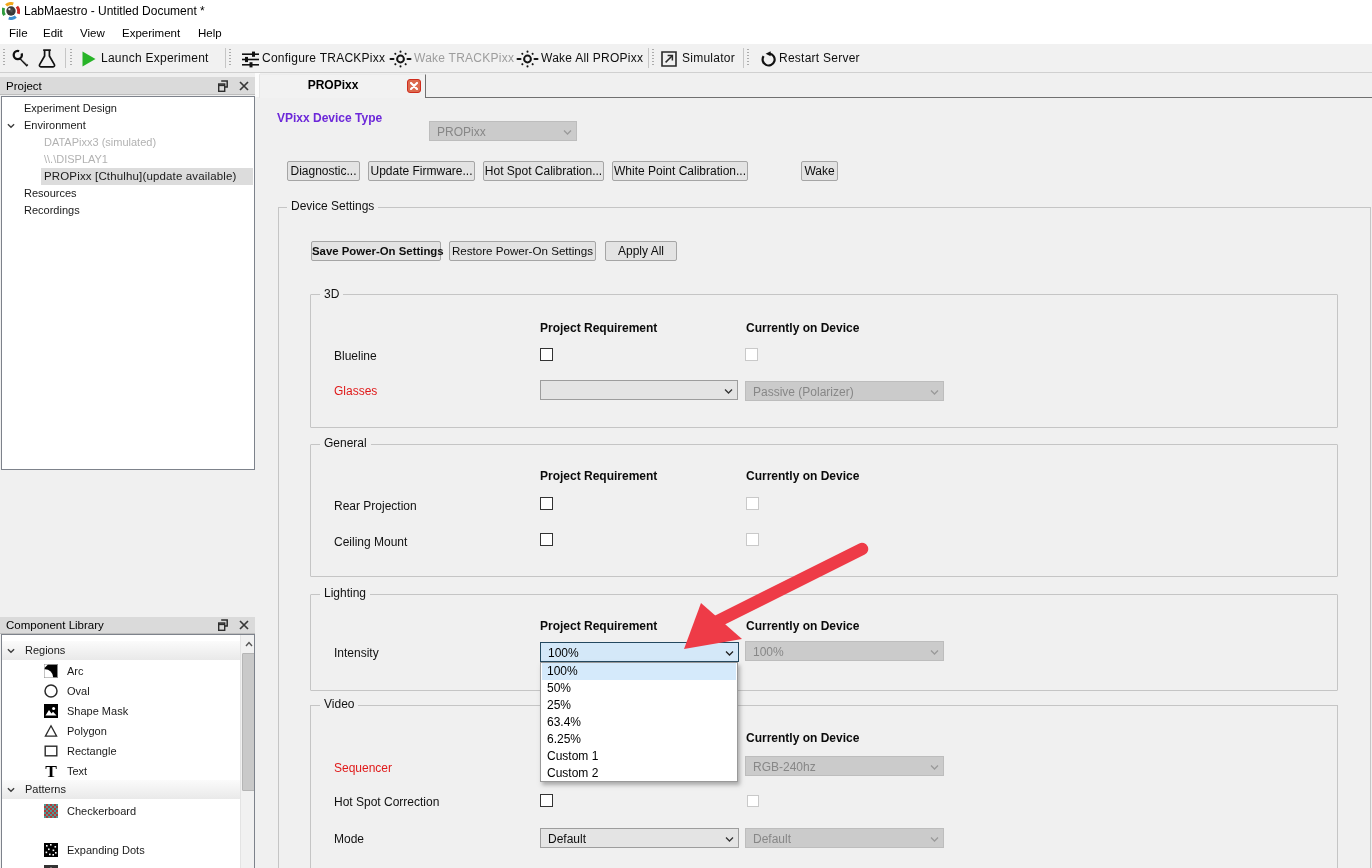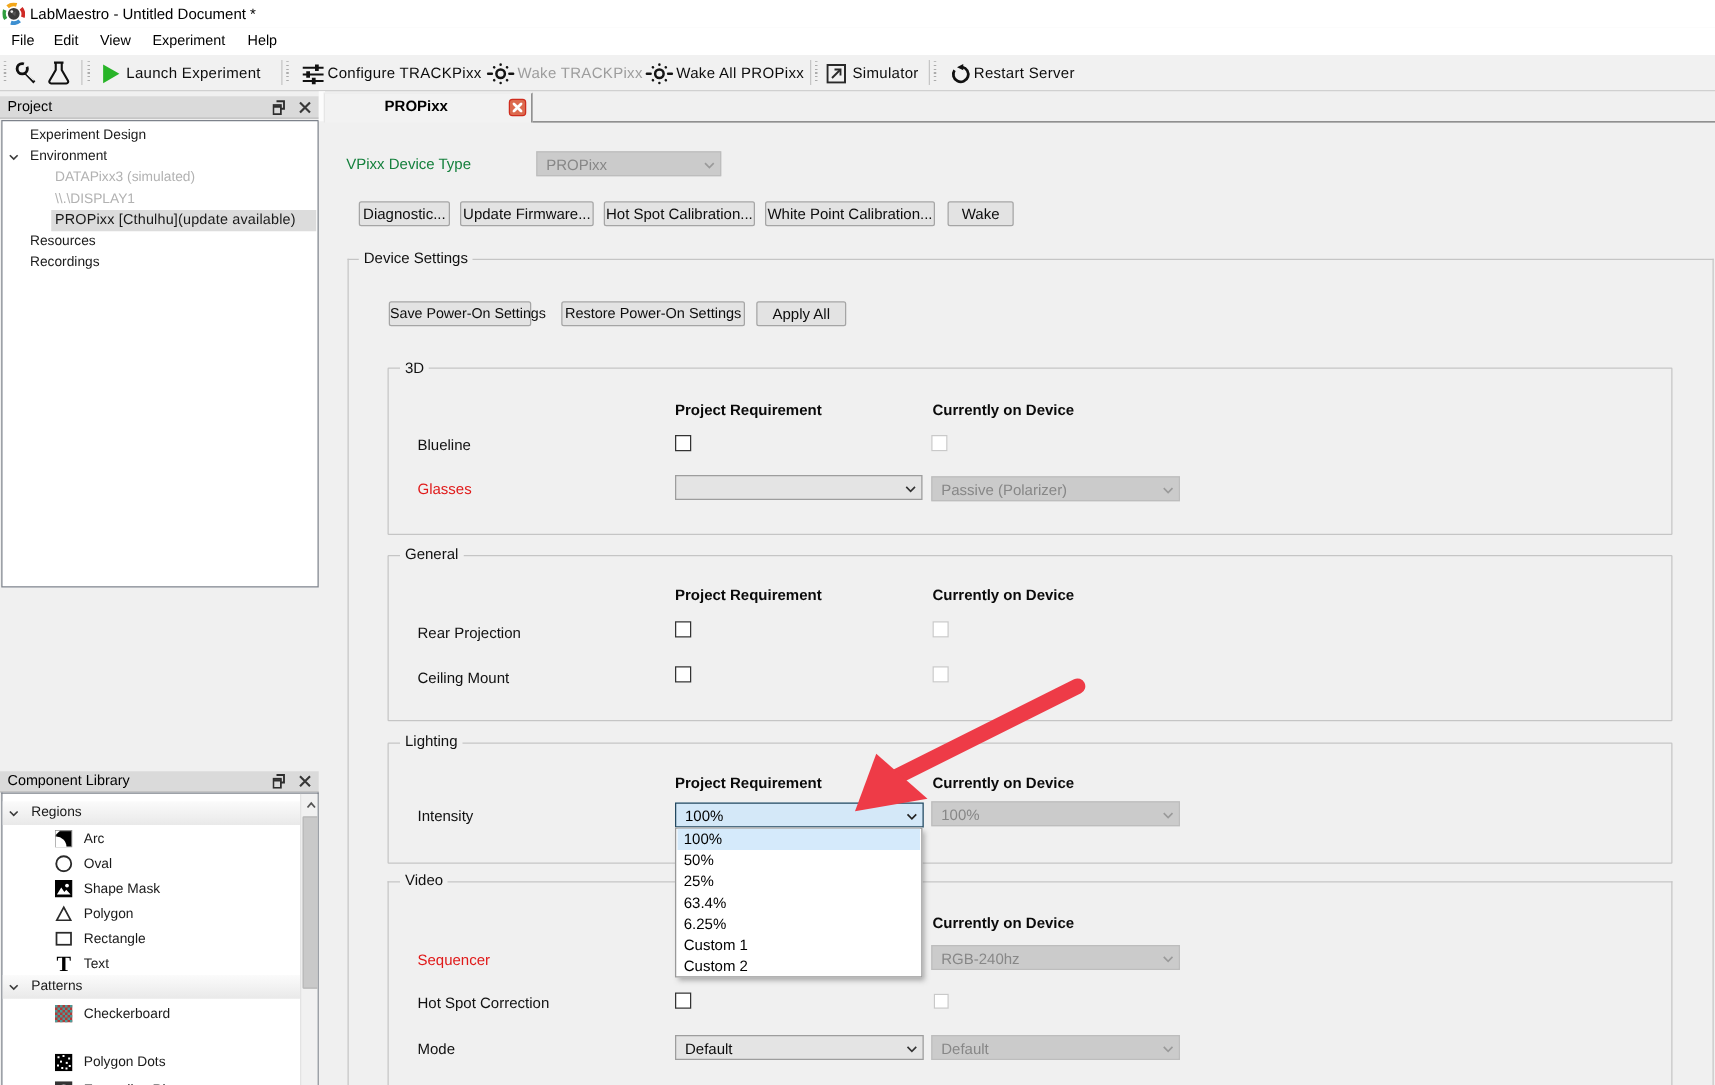--- a/index.html
+++ b/index.html
@@ -304,21 +304,21 @@
               <rect x="10.5" y="3" width="1.6" height="1.6"></rect>
               <rect x="4" y="5.5" width="1.6" height="1.6"></rect>
               <rect x="8.6" y="6.5" width="1.6" height="1.6"></rect>
               <rect x="1.6" y="8.6" width="1.6" height="1.6"></rect>
               <rect x="11" y="9" width="1.6" height="1.6"></rect>
               <rect x="5" y="10.6" width="1.6" height="1.6"></rect>
               <rect x="8.4" y="11" width="1.6" height="1.6"></rect>
             </g>
           </svg>
         </span>
-        <span style="position:absolute;left:65px;">Polygon Dots</span>
+        <span style="position:absolute;left:65px;">Expanding Dots</span>
       </div>
   <div class="trow" style="top:227px;height:20px;line-height:20px;">
         <span class="licon" style="left:42px;top:3px;">
           <svg width="14" height="14" viewBox="0 0 14 14">
             <rect width="14" height="14" fill="#333"></rect>
             <circle cx="7" cy="7" r="4" fill="none" stroke="#ddd"></circle>
           </svg>
         </span>
         <span style="position:absolute;left:65px;">Expanding Rings</span>
       </div>
@@ -339,39 +339,39 @@
   <div class="abs" style="left:263px;top:74px;width:140px;height:23px;text-align:center;line-height:23px;font-weight:bold;font-size:12px;color:#000;">PROPixx</div>
   <div class="abs" style="left:407px;top:79px;width:14px;height:14px;background:#dc6a4e;border:1.5px solid #cf2c1d;border-radius:3px;">
     <svg style="position:absolute;left:1.5px;top:1.5px;" width="8" height="8" viewBox="0 0 8 8">
         <path d="M1 1 L7 7 M7 1 L1 7" stroke="#fff" stroke-width="2.2" stroke-linecap="round"></path>
       </svg>
   </div>
 </div>
 
 <div id="content">
 
-<div class="lbl" style="left:277px;top:124px;color:#15803d;">VPixx Device Type</div>
+<div class="lbl" style="left:277px;top:111px;color:#6d28d9;font-weight:bold;">VPixx Device Type</div>
 <div class="combo dis" style="left:429px;top:121px;width:148px;">
   <span class="txt">PROPixx</span>
   <span class="cchev">
         <svg width="9" height="7" viewBox="0 0 9 7">
           <path d="M1 1.5 L4.5 5 L8 1.5" fill="none" stroke="#9a9a9a" stroke-width="1.3"></path>
         </svg>
       </span>
 </div>
 
 <div class="btn" style="left:287px;top:161px;width:73px;">Diagnostic...</div>
 <div class="btn" style="left:368px;top:161px;width:107px;">Update Firmware...</div>
 <div class="btn" style="left:483px;top:161px;width:121px;">Hot Spot Calibration...</div>
 <div class="btn" style="left:612px;top:161px;width:136px;">White Point Calibration...</div>
-<div class="btn" style="left:758px;top:161px;width:53px;">Wake</div>
+<div class="btn" style="left:801px;top:161px;width:37px;">Wake</div>
 
 <div class="abs" style="left:278px;top:207px;width:1093px;height:661px;border:1px solid #c5c5c5;border-bottom:none;"></div>
 <div class="gtitle" style="left:287px;top:199px;">Device Settings</div>
-<div class="btn" style="left:311px;top:241px;width:114px;font-size:11.4px;">Save Power-On Settings</div>
+<div class="btn" style="left:311px;top:241px;width:130px;font-size:11.4px;font-weight:bold;">Save Power-On Settings</div>
 <div class="btn" style="left:449px;top:241px;width:147px;font-size:11.6px;">Restore Power-On Settings</div>
 <div class="btn" style="left:605px;top:241px;width:72px;">Apply All</div>
 
 <div class="gbox" style="left:310px;top:294px;width:1028px;height:134px;"></div>
 <div class="gtitle" style="left:320px;top:287px;">3D</div>
 <div class="bhead" style="left:540px;top:321px;">Project Requirement</div>
 <div class="bhead" style="left:746px;top:321px;">Currently on Device</div>
 <div class="lbl" style="left:334px;top:349px;">Blueline</div>
 <div class="cb" style="left:540px;top:348px;"></div>
 <div class="cb dis" style="left:745px;top:348px;"></div>

